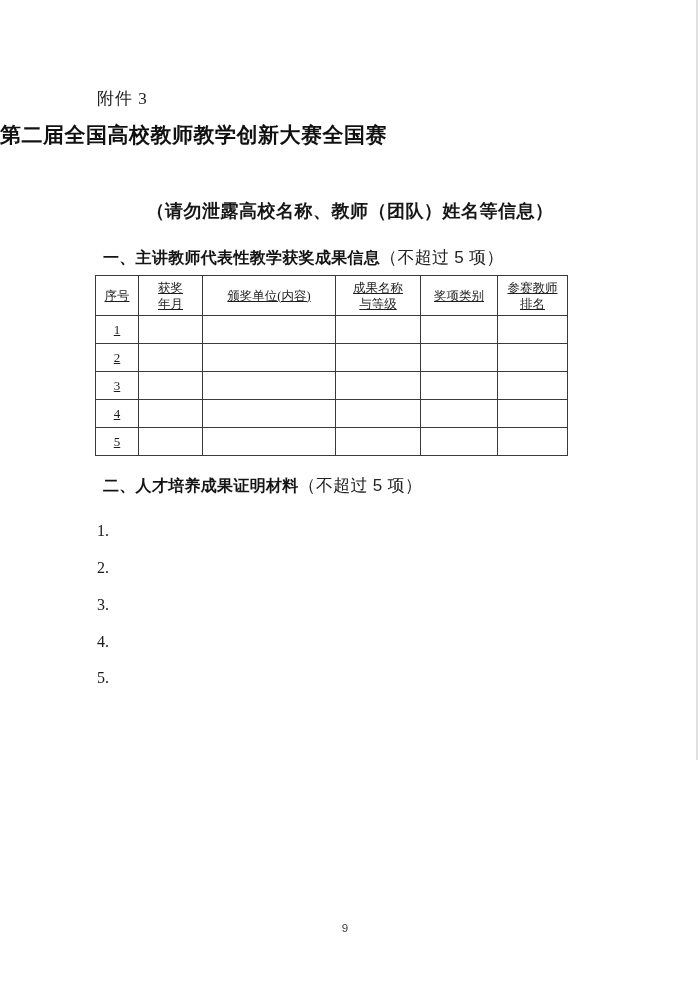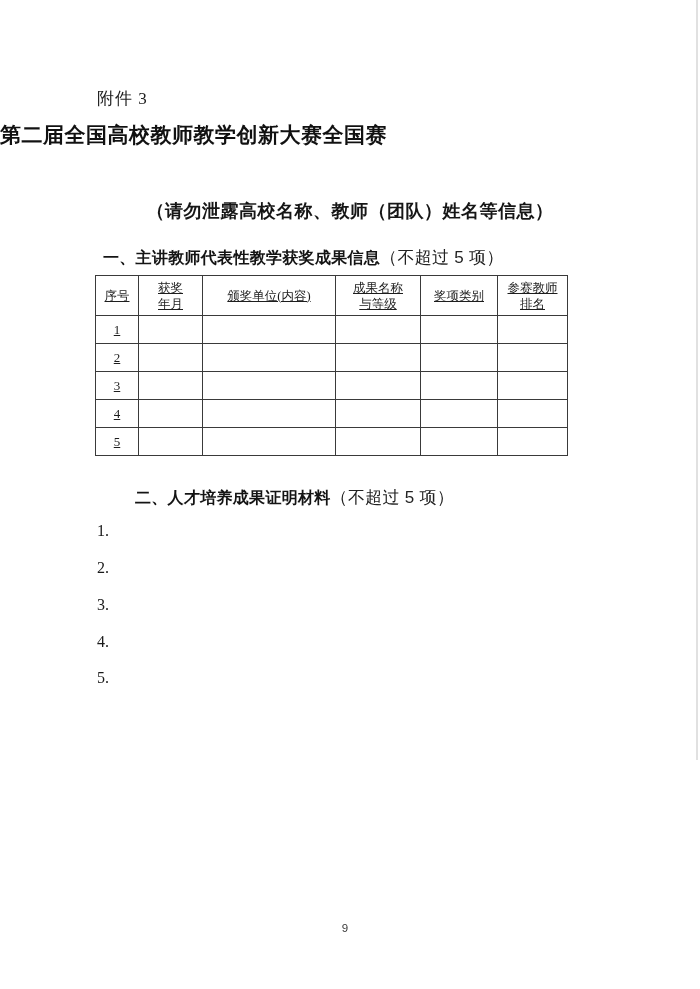--- a/index.html
+++ b/index.html
@@ -41,21 +41,21 @@
     letter-spacing: 0.5px;
   }
   .section-heading {
     position: absolute; left: 103px;
     font-family: "Liberation Sans", "DejaVu Sans", sans-serif;
     font-size: 16px; font-weight: bold; color: #141414;
     letter-spacing: 0.3px;
     white-space: nowrap;
   }
   .section1-heading { top: 246px; }
-  .section2-heading { top: 486px; margin-left: 32px; }
+  .section2-heading { top: 474px; }
   .heading-note {
     font-family: Liberation Sans, sans-serif;
     font-weight: normal; font-size: 17px; color: #222;
   }
   table.results-table {
     position: absolute; left: 95px; top: 275px;
     border-collapse: collapse;
     table-layout: fixed;
     width: 472px;
     text-decoration: underline;

